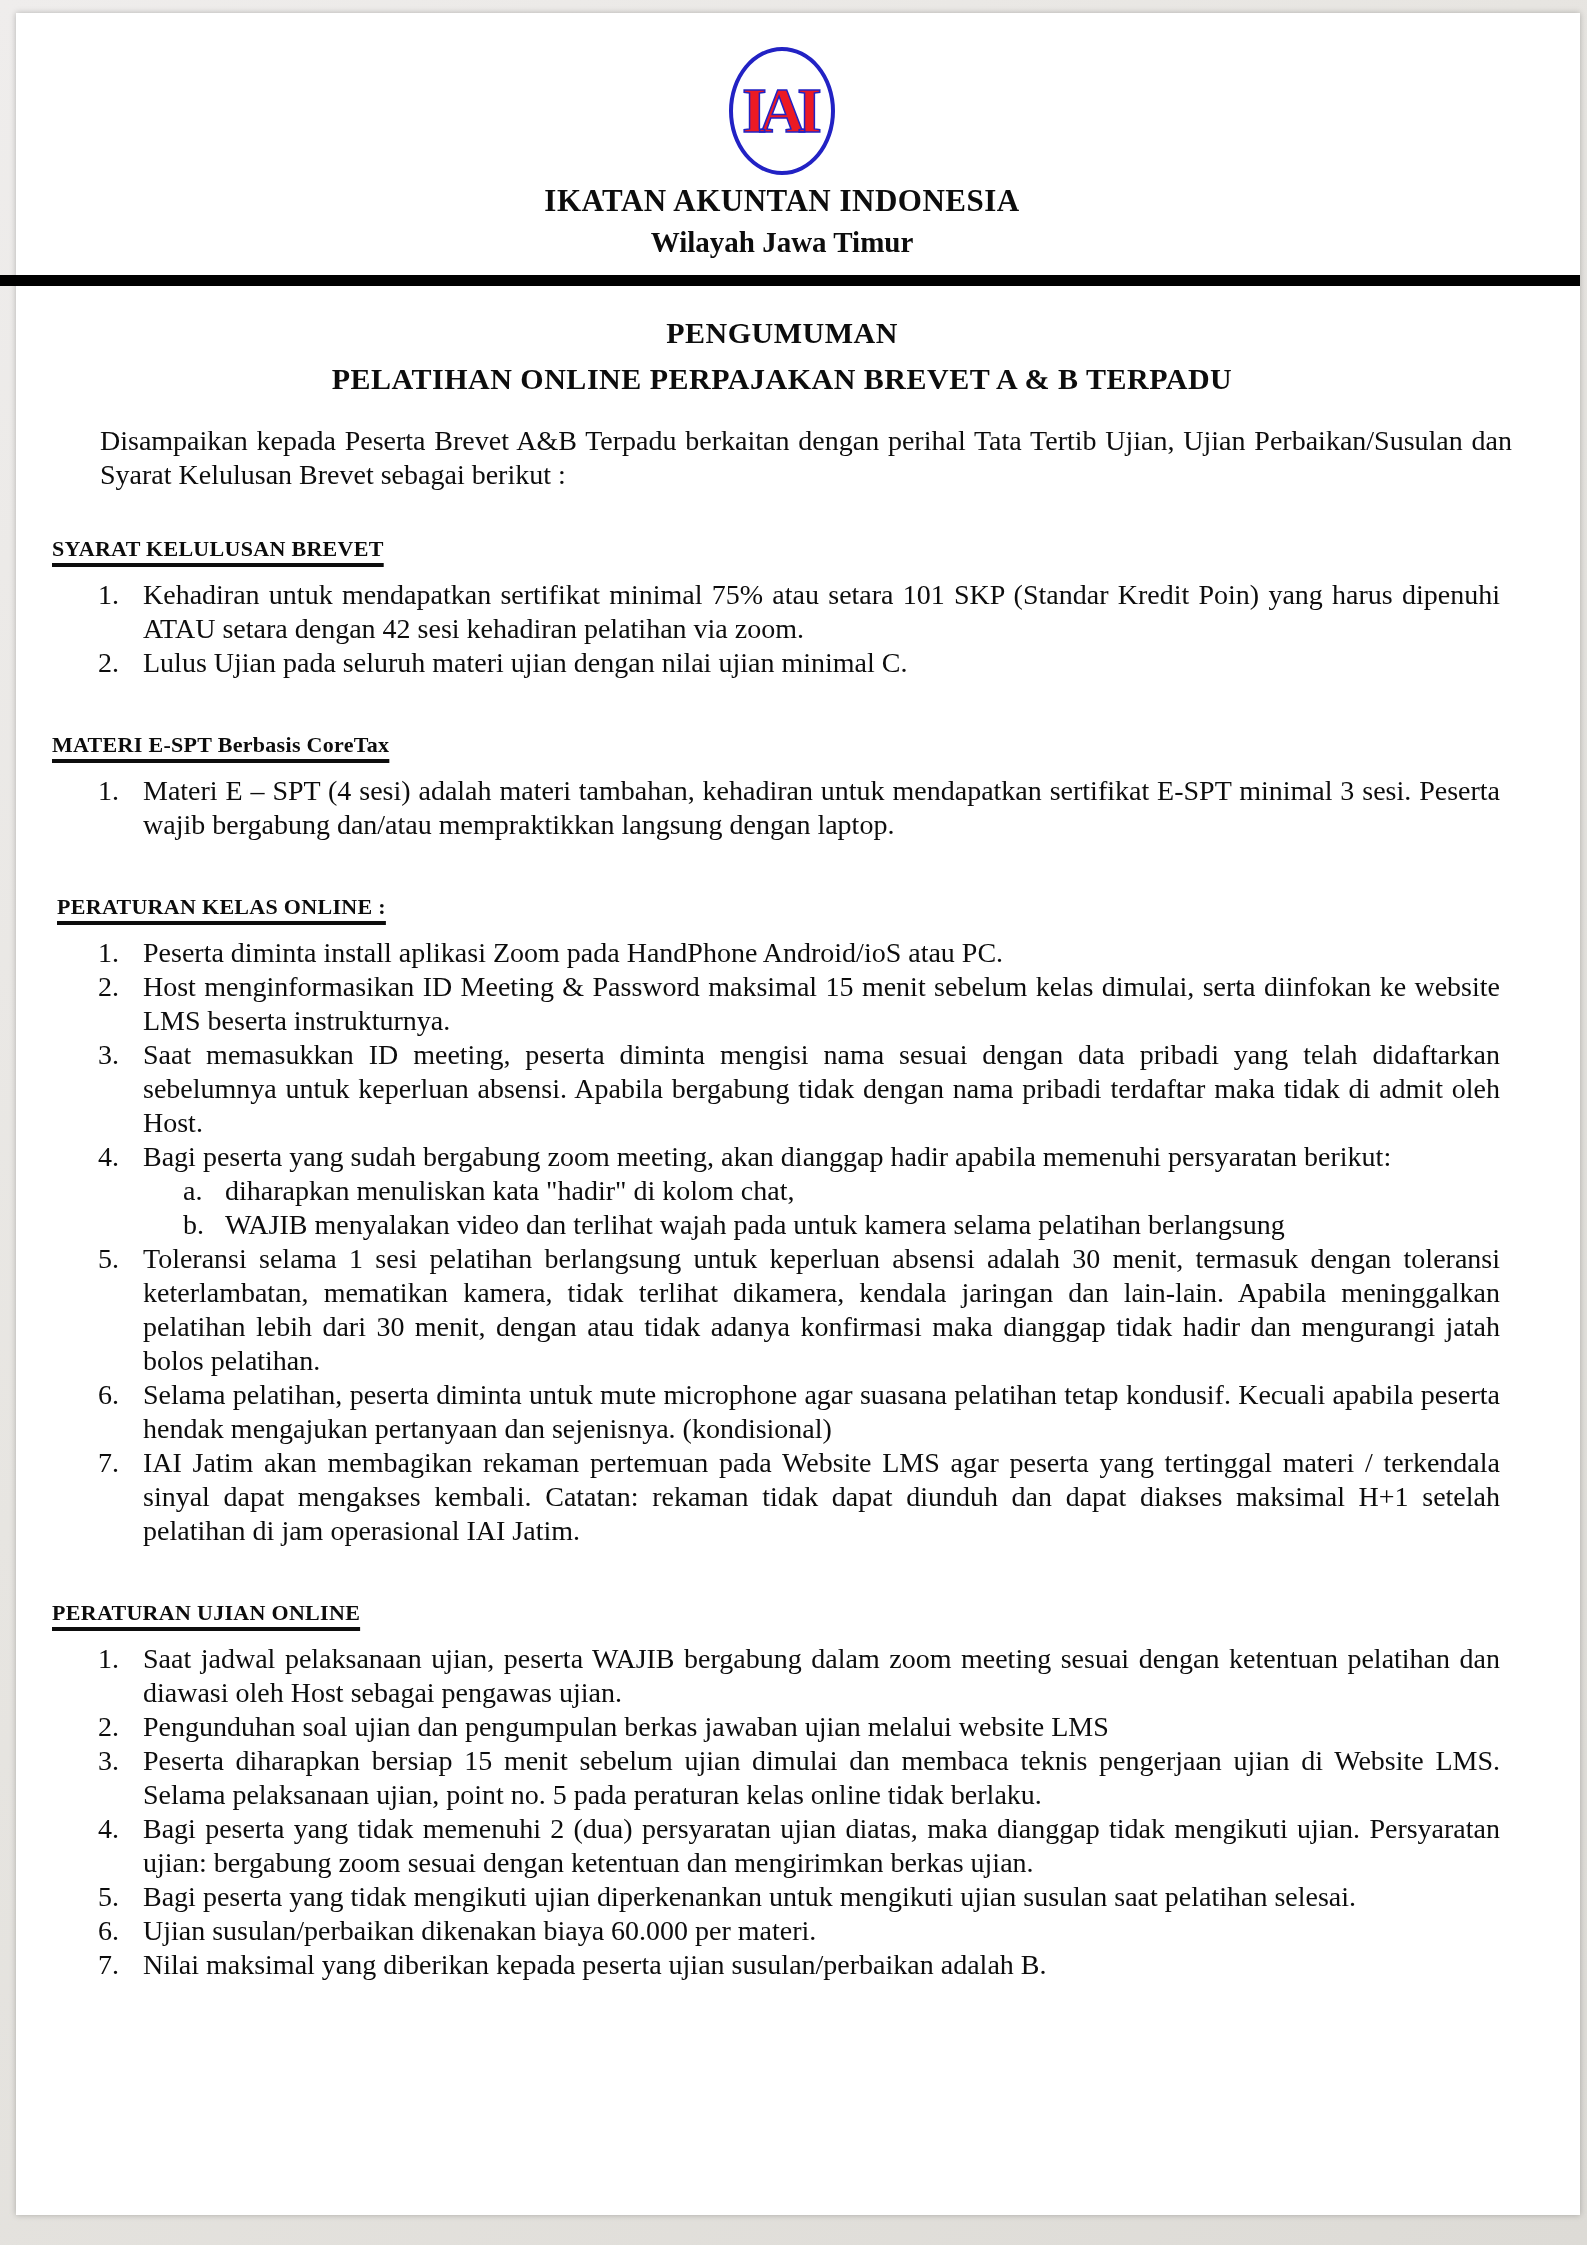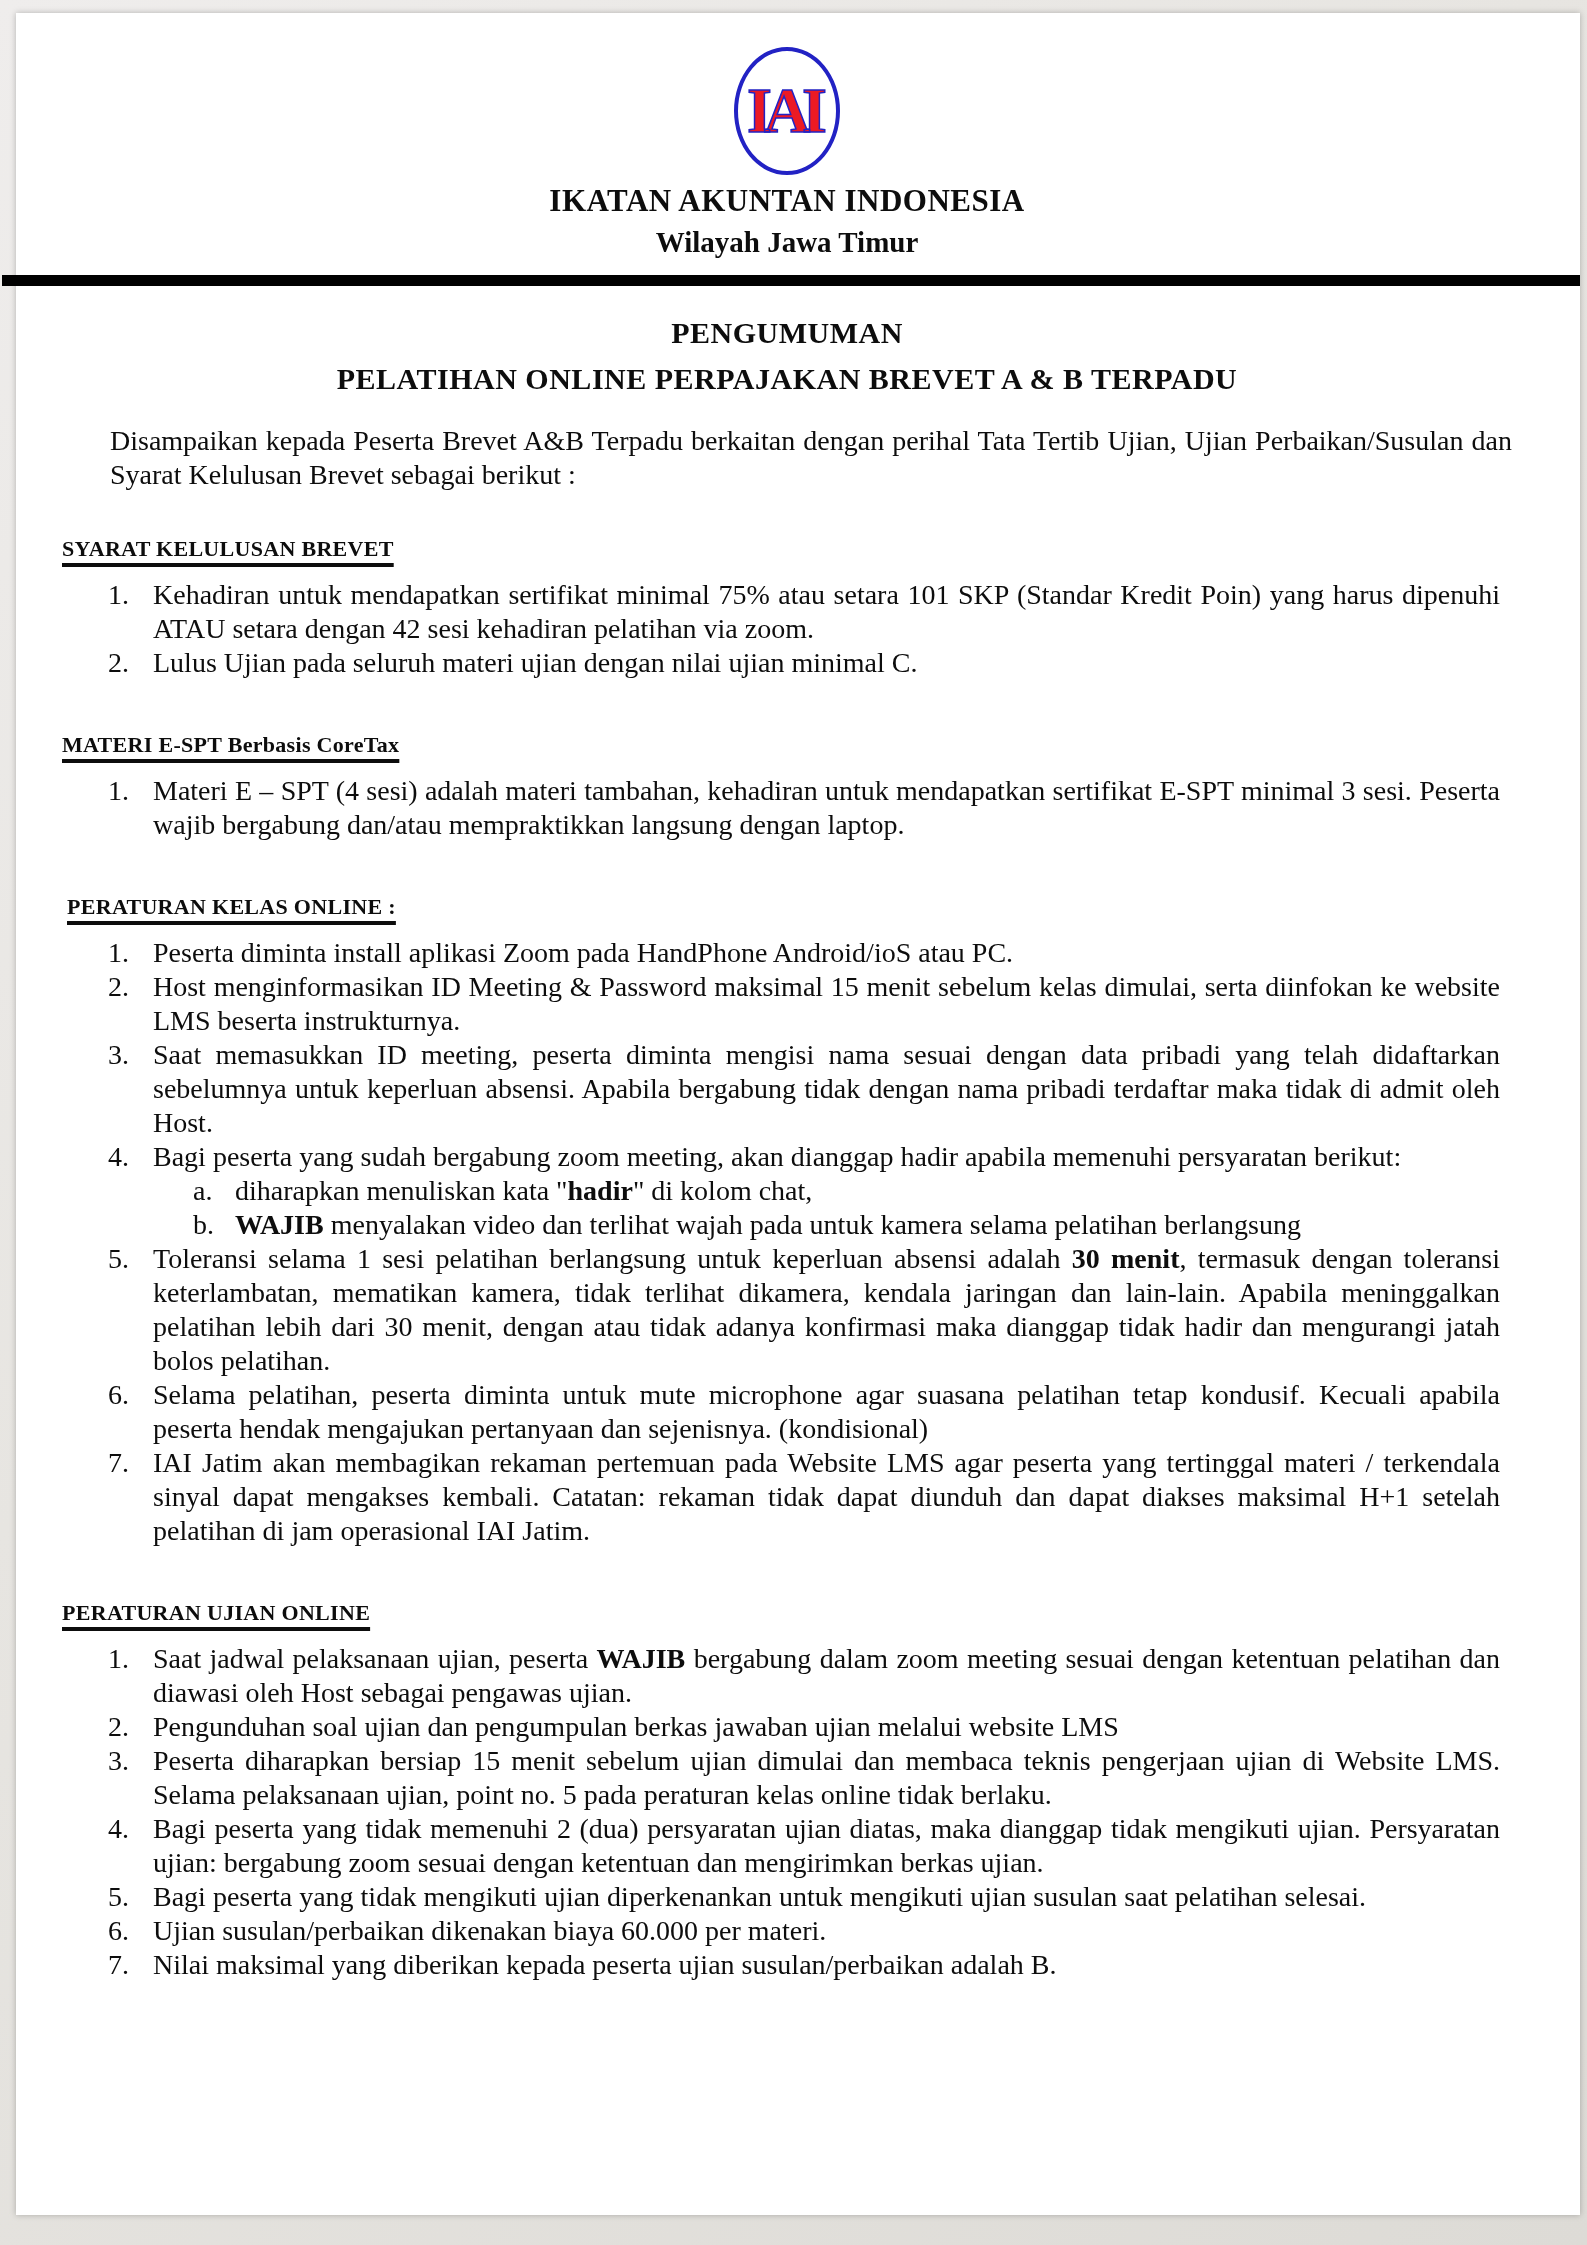--- a/index.html
+++ b/index.html
@@ -6,21 +6,21 @@
   body{background:#d9d7d3;font-family:"Liberation Serif","DejaVu Serif",serif;}
   .page{
     position:relative;width:1587px;height:2245px;margin:0 auto;
     background:linear-gradient(135deg,#efedec 0%,#e7e5e1 40%,#dddbd6 100%);
     overflow:hidden;
   }
   .paper{
     position:absolute;left:16px;top:13px;right:7px;bottom:30px;
     background:#ffffff;
     box-sizing:border-box;
-    padding:34px 68px 0 46px;
+    padding:34px 68px 0 36px;
     color:#0d0d0d;
     font-size:28px;line-height:34px;
     box-shadow:0 0 6px rgba(0,0,0,0.25);
   }
   
   .logo-wrap{text-align:center;}
   .logo-ellipse{
     display:inline-flex;align-items:center;justify-content:center;
     width:106px;height:128px;border-radius:50%;
     border:4px solid var(--blue);
@@ -86,21 +86,21 @@
     counter-increment:si;
     position:relative;
     padding-left:42px;
     text-align:justify;
   }
   ol.sub-list>li::before{
     content:counter(si,lower-alpha) ".";
     position:absolute;left:0;top:0;
   }
   .cont-para{text-align:justify;}
-  b{font-weight:bold;}
+  b{font-weight:normal;}
 </style>
 </head>
 <body>
 
 <div class="page" style="--blue: #2222c4; --red: #ec1a24;">
   <div class="paper">
 
     <div class="logo-wrap">
       <span class="logo-ellipse">
         <span class="logo-monogram">IAI</span>

